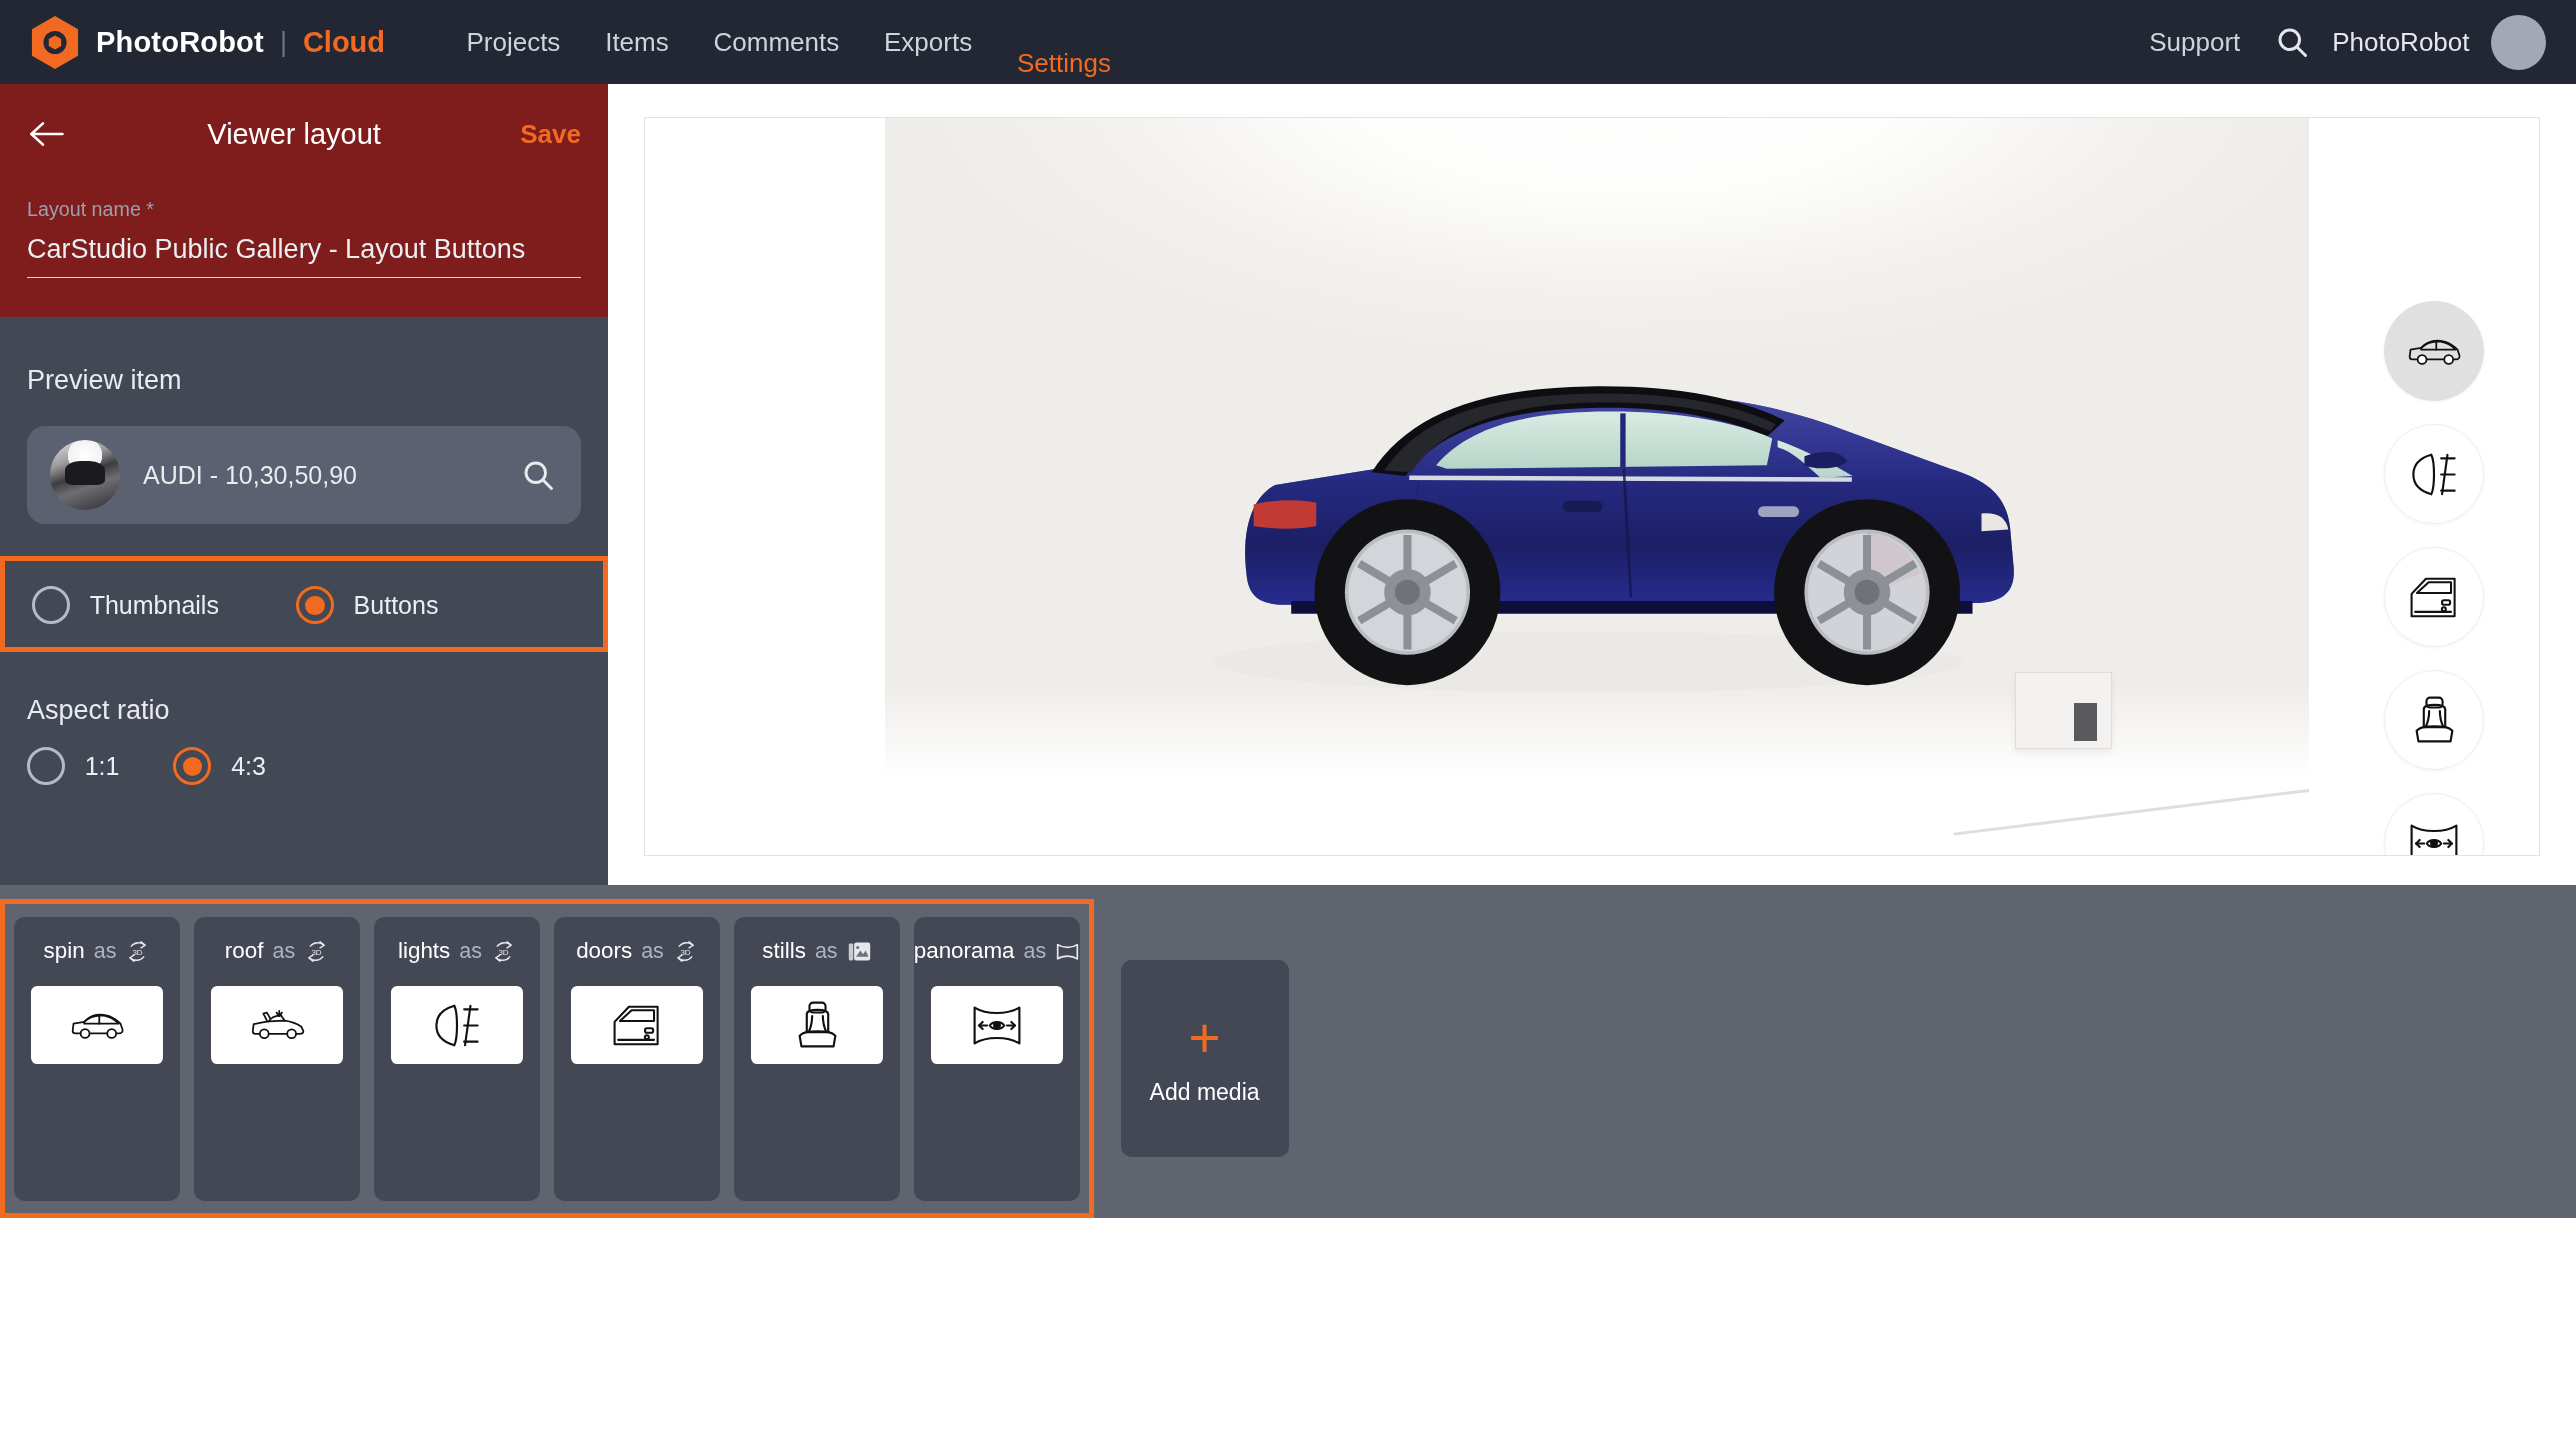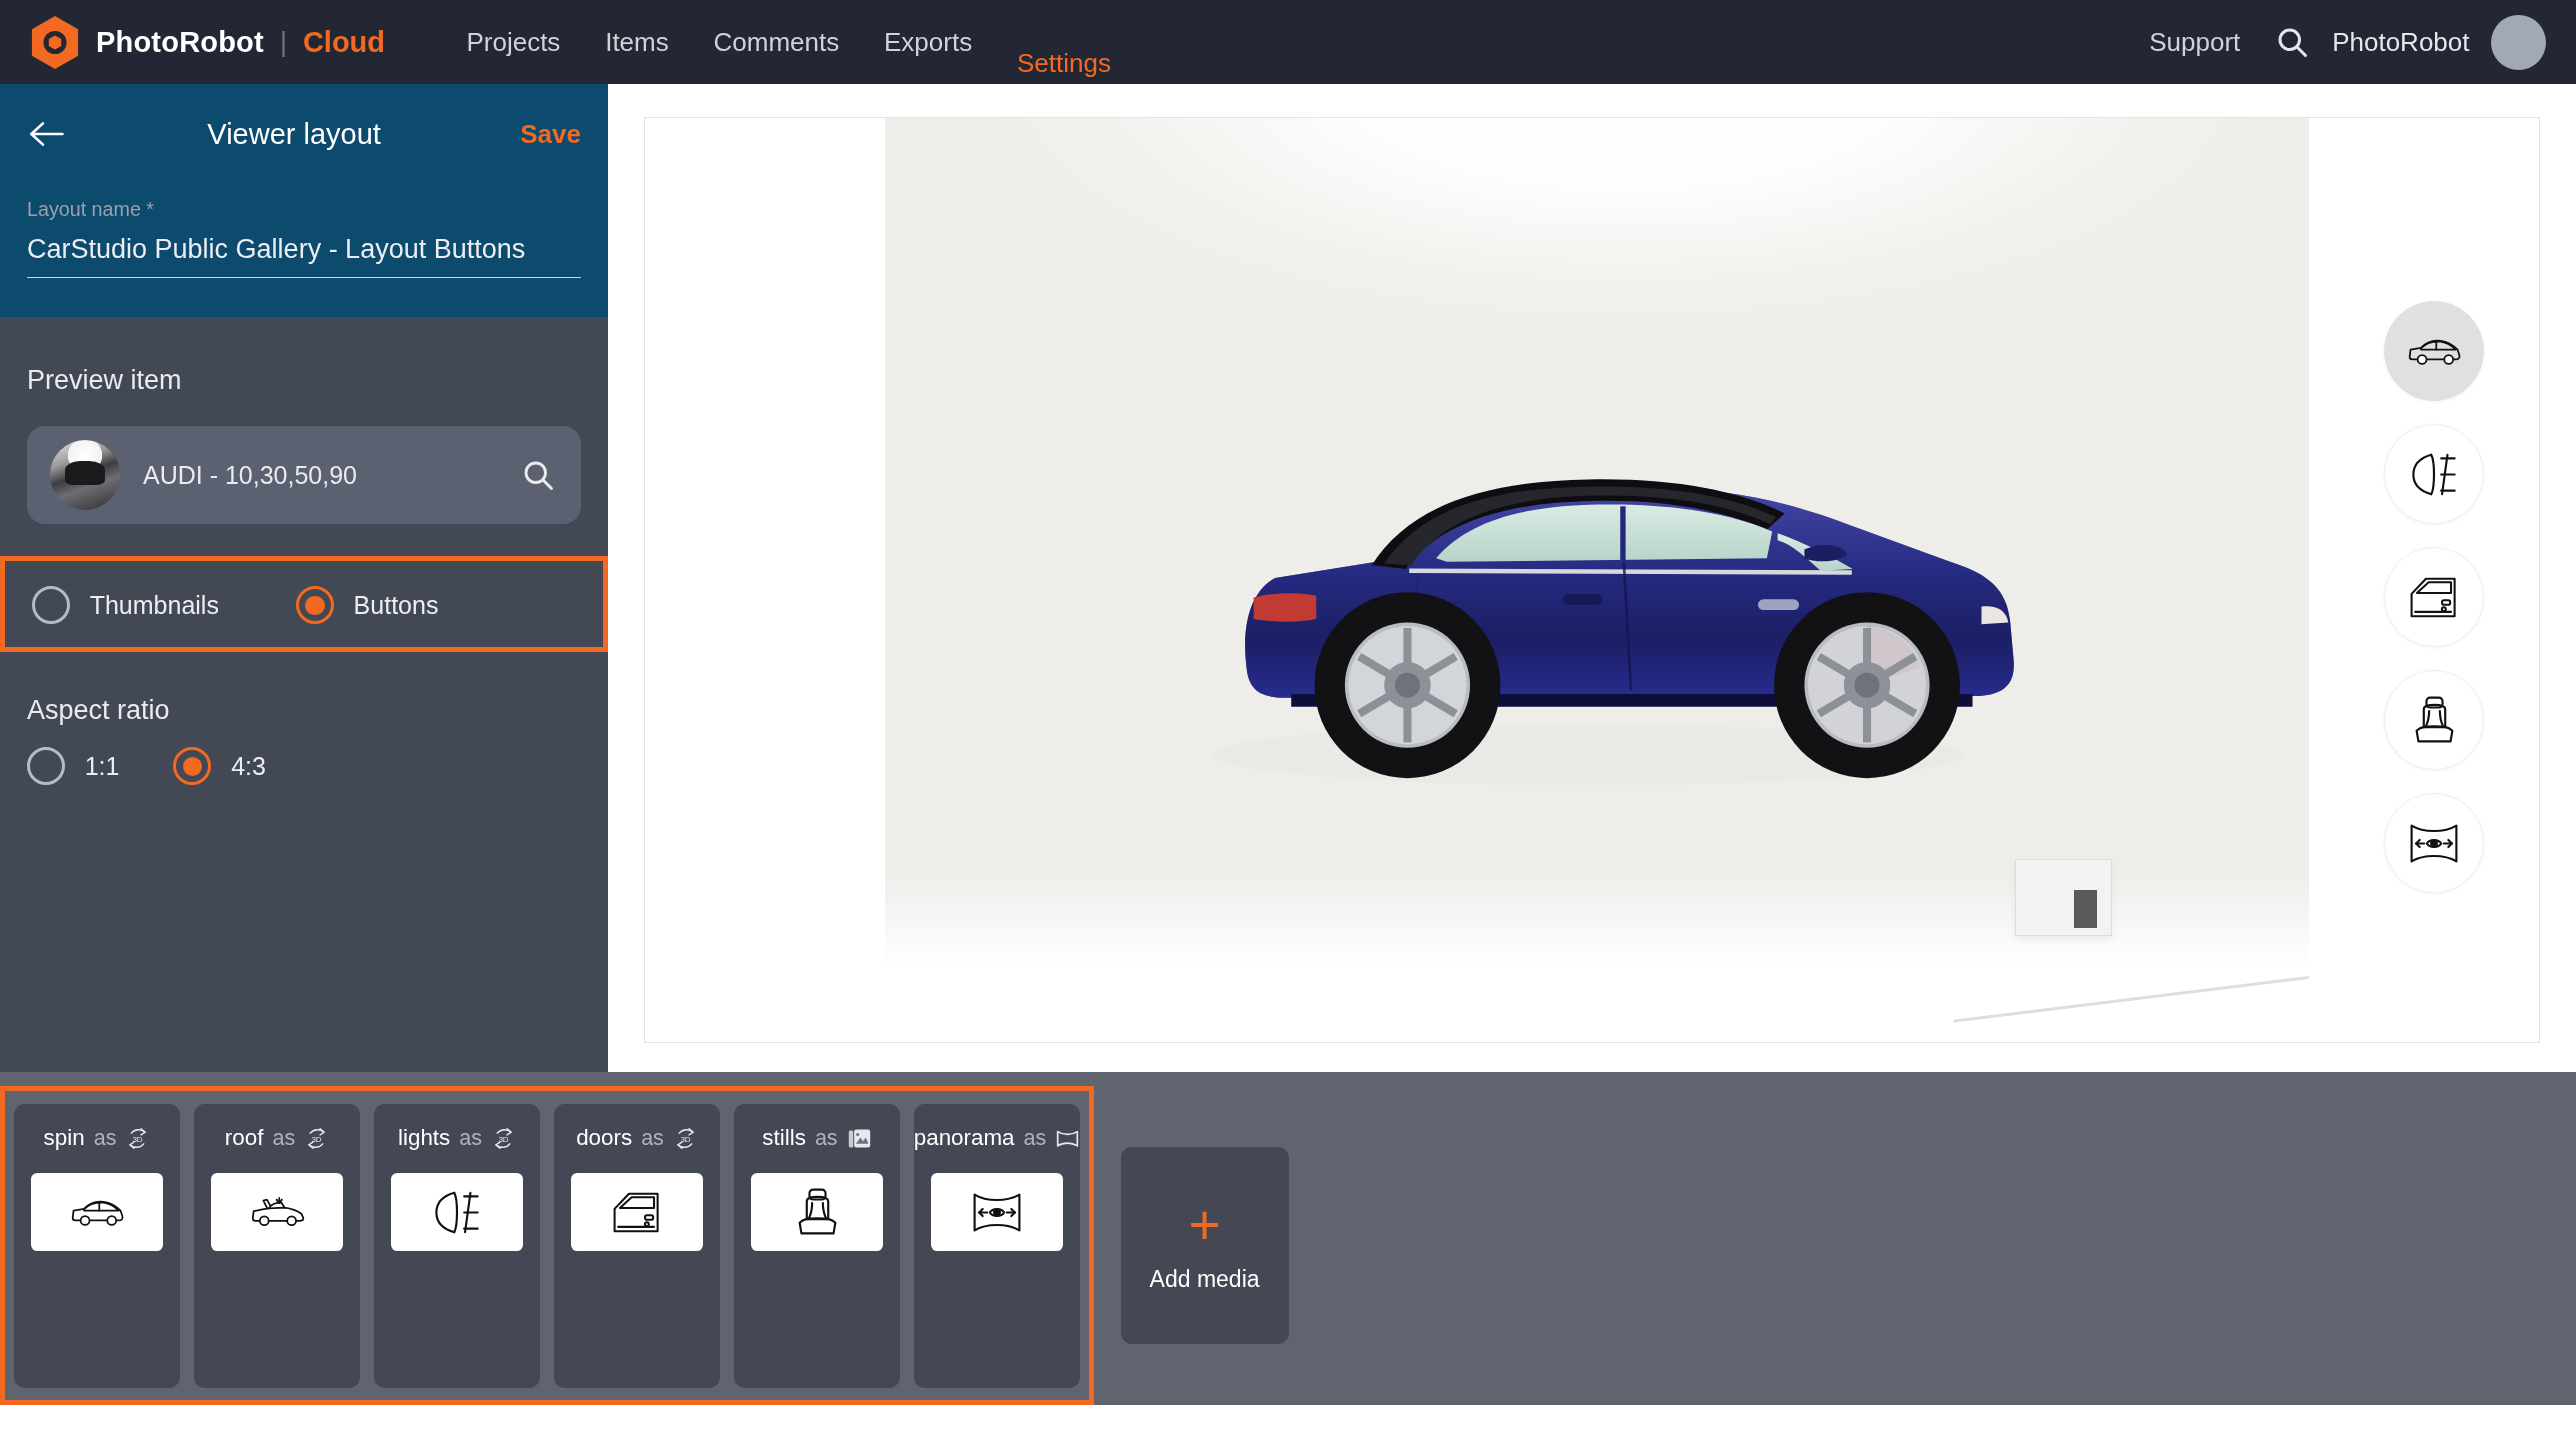--- a/index.html
+++ b/index.html
@@ -2,21 +2,21 @@
 <html style="font-size:14.3px"><head>
 <meta charset="utf-8">
 <style>
   * { box-sizing: border-box; margin: 0; padding: 0; }
   html, body {
     width: 2576px; height: 1451px;
     background: #ffffff;
     font-family: "Liberation Sans", sans-serif;
     overflow: hidden;
   }
-  #app { position: relative; width: 2576px; height: 1405px; display: flex; flex-direction: column; }
+  #app { position: relative; width: 2576px; height: 1218px; display: flex; flex-direction: column; }
 
   
   .topnav {
     height: 84px; flex: 0 0 84px;
     background: #222733;
     display: flex; align-items: center;
     position: relative;
   }
   .brand { display: flex; align-items: center; padding-left: 30px; }
   .logo-mark { width: 50px; height: 55px; position: relative; flex: 0 0 50px; }
@@ -46,21 +46,21 @@
     cursor: pointer; margin: 0 9px;
   }
   .user-name { color: #e4e7ec; font-size: 26px; margin: 0 21.5px 0 7.2px; white-space: nowrap; }
   .avatar { width: 55px; height: 55px; border-radius: 50%; background: #a2a8b6; }
 
   
   .body-row { display: flex; flex: 1 1 auto; min-height: 0; }
 
   
   .sidebar { width: 608px; flex: 0 0 608px; display: flex; flex-direction: column; }
-  .sb-top { background: #0c4a6e; padding: 0 27px 39px 27px; }
+  .sb-top { background: #7f1d1d; padding: 0 27px 39px 27px; }
   .sb-head { display: flex; align-items: center; height: 100px; }
   .back-btn { width: 50px; flex: 0 0 50px; display: flex; align-items: center; cursor: pointer; }
   .sb-title {
     flex: 1 1 auto; text-align: center; color: #ffffff;
     font-size: 29px; padding-right: 9px;
   }
   .save-btn { color: #f26a21; font-size: 26px; font-weight: bold; cursor: pointer; flex: 0 0 auto; }
 
   .field { margin-top: 14.3px; }
   .field-label { color: #9aa0ac; font-size: 19.7px; margin-bottom: 12.5px; }

